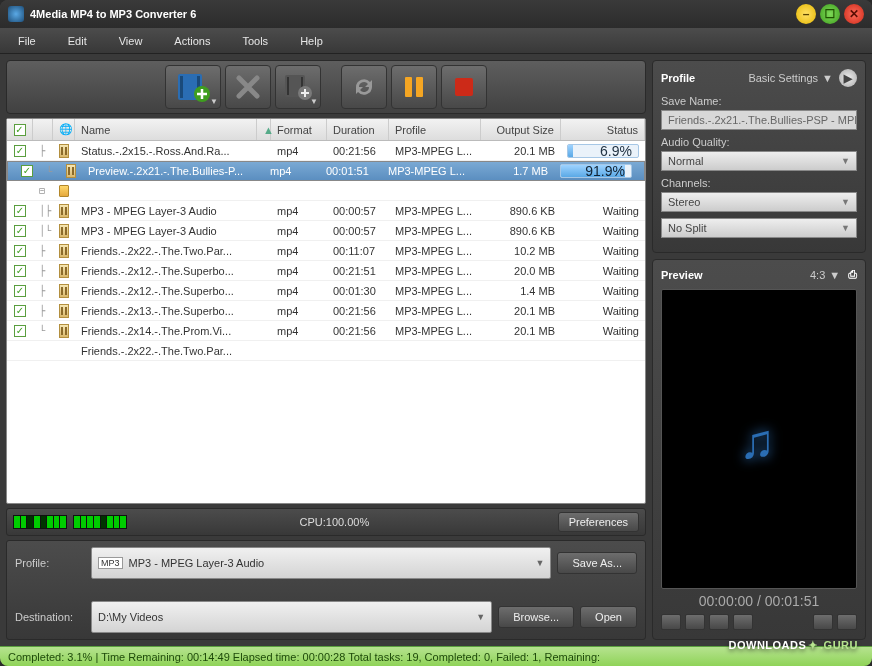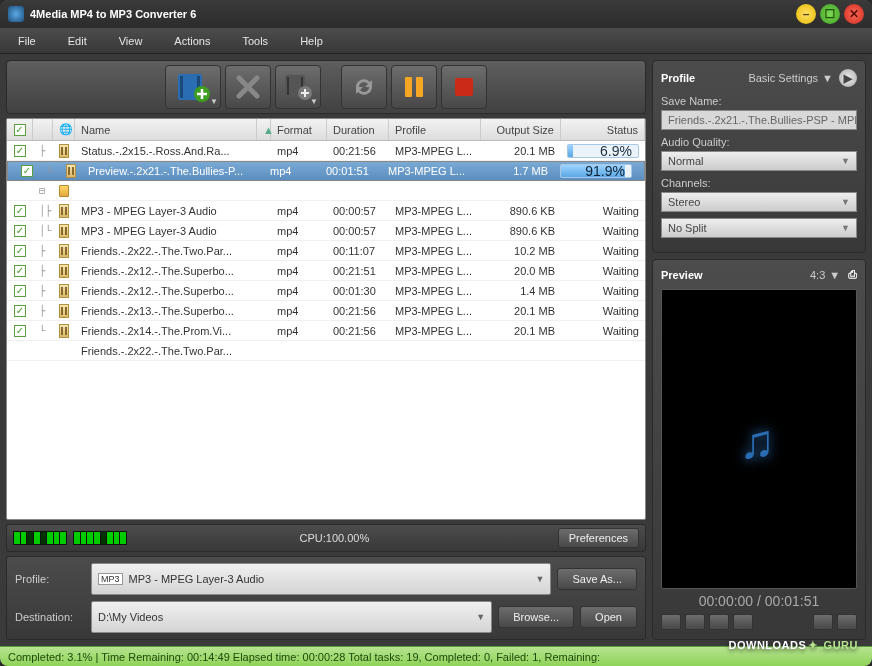--- a/index.html
+++ b/index.html
@@ -45,21 +45,21 @@
 .folder { width:16px; height:12px; background:linear-gradient(#ffd86b,#e6a93e); border:1px solid #b3872a; border-radius:1px;}
 .c-stat .prog { position:relative; width:100%; height:14px; background:#eaf2fa; border:1px solid #a6c7e6; border-radius:2px; overflow:hidden; }
 .c-stat .prog .bar { position:absolute; top:0; left:0; bottom:0; background:linear-gradient(#9ed3ff,#5aa9e6);}
 .c-stat .prog .pt { position:absolute; top:0; left:0; right:6px; bottom:0; display:flex; align-items:center; justify-content:flex-end; font-size:14px; color:#234;}
 .row.sel .c-stat .prog .pt { color:#123;text-align:center;}
 .cpubar { height:28px; background:linear-gradient(#4c4c4c,#383838); border:1px solid #2a2a2a; border-radius:3px; margin-top:4px; display:flex; align-items:center; padding:0 6px; color:#ddd; gap:6px;}
 .cpu-seg { width:54px; height:14px; background:#111; display:flex; gap:1px; padding:1px;}
 .cpu-seg i { flex:1; background:#0c0;}
 .cpu-seg i.off { background:#030;}
 .prefs-btn { margin-left:auto; background:linear-gradient(#6d6d6d,#484848); border:1px solid #333; color:#eee; padding:3px 10px; border-radius:3px; cursor:pointer;}
-.bottombox { background:linear-gradient(#4c4c4c,#383838); border:1px solid #2a2a2a; border-radius:3px; margin-top:4px; padding:6px 8px; color:#ddd; display:flex; flex-direction:column; gap:6px;}
+.bottombox { background:linear-gradient(#4c4c4c,#383838); border:1px solid #2a2a2a; border-radius:3px; margin-top:4px; padding:6px 8px; color:#ddd; display:flex; flex-direction:column; gap:22px;}
 .brow { display:flex; align-items:center; gap:6px;}
 .lbl { width:70px; color:#ccc;}
 .combo { flex:1; height:32px; background:linear-gradient(#f0f0f0,#d4d4d4); border:1px solid #888; border-radius:2px; display:flex; align-items:center; padding:12px 6px; color:#333; position:relative;}
 .combo .arr { margin-left:auto; color:#666; font-size:9px;}
 .gbtn { height:22px; padding:0 14px; background:linear-gradient(#6d6d6d,#484848); border:1px solid #333; color:#eee; border-radius:3px; cursor:pointer; display:flex; align-items:center;}
 .status { height:20px; background:linear-gradient(#b6e38f,#8fd358); border-top:1px solid #5a9e3e; color:#1e4a0a; font-size:11px; display:flex; align-items:center; padding:0 8px; white-space:nowrap; overflow:hidden;}
 .right { width:214px; display:flex; flex-direction:column; gap:6px;}
 .panel { background:linear-gradient(#4c4c4c,#383838); border:1px solid #2a2a2a; border-radius:4px; padding:8px; color:#ddd;}
 .panel h3 { font-size:11px; font-weight:bold; color:#fff; margin-bottom:8px; display:flex; align-items:center;}
 .panel h3 .plink { margin-left:auto; font-weight:normal; color:#ccc; cursor:pointer; display:flex; align-items:center; gap:4px;}

